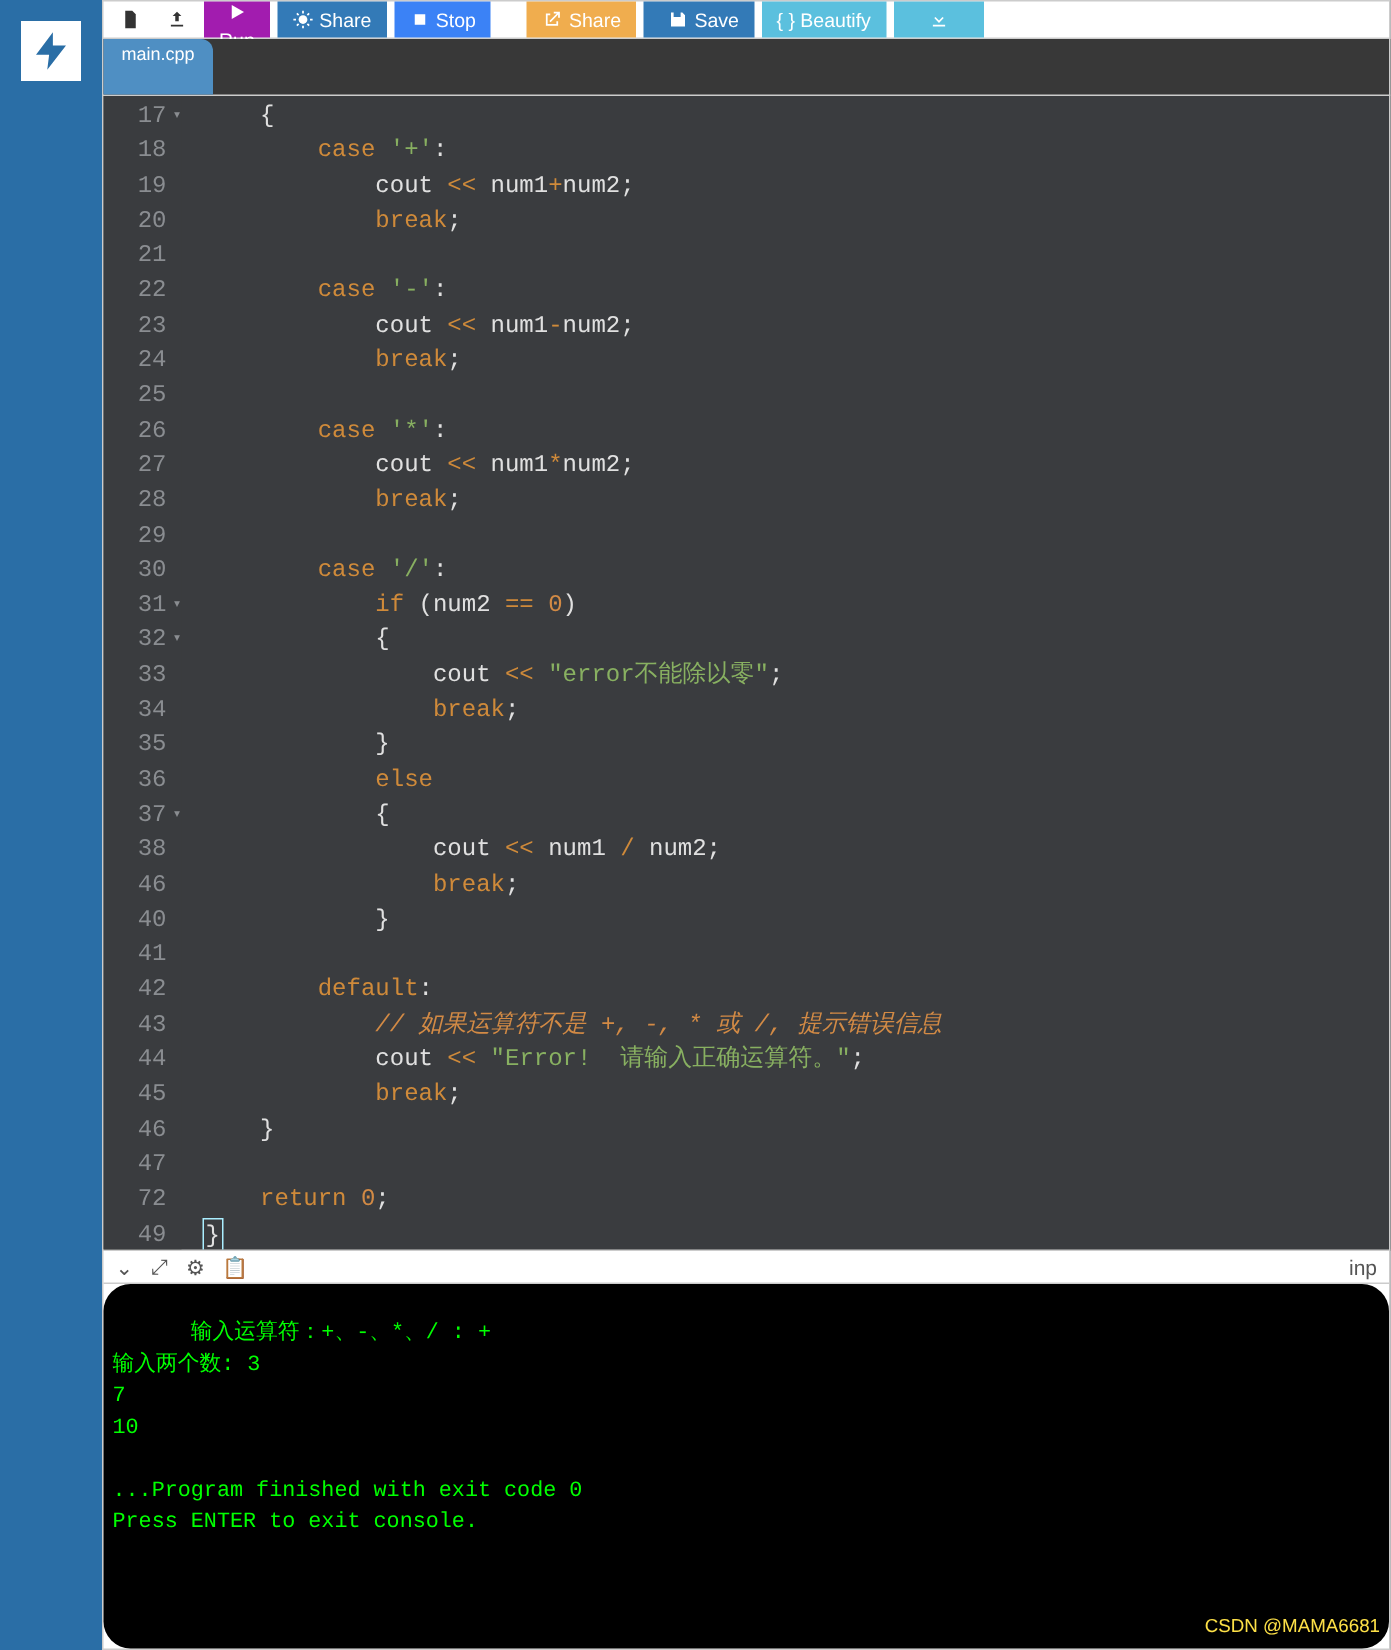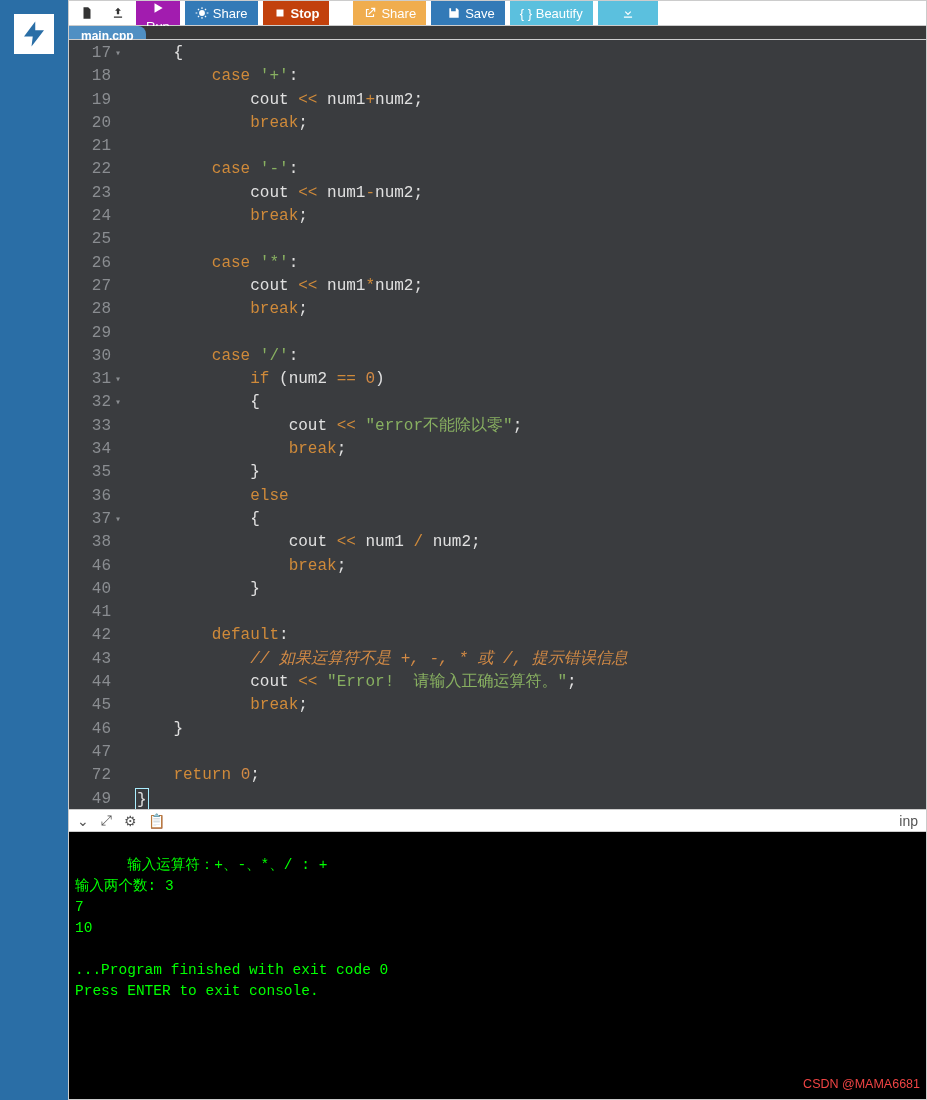--- a/index.html
+++ b/index.html
@@ -47,35 +47,34 @@
   padding: 0 10px;
   display: flex;
   align-items: center;
   gap: 4px;
   cursor: pointer;
   font-family: Arial;
 }
 .tbtn.icn { background: transparent; color: #333; padding: 0 6px; }
 .run { background: #a21caf; flex-direction: column; }
 .debug { background: #337ab7; }
-.stop { background: #c2410c; font-weight: bold; }
+.stop { background: #3b82f6; }
 .share { background: #f0ad4e; margin-left: 19px; }
 .save { background: #337ab7; padding-left: 16px; }
 .beautify { background: #5bc0de; }
 .dl { background: #5bc0de; width: 60px; justify-content: center; }
 .icon { display: inline-flex; width: 14px; height: 14px; }
 .icon svg { width: 100%; height: 100%; }
 
 .tabs {
-  height: 14px;
+  height: 38px;
   background: #383838;
   display: flex;
   border: 1px solid #ccc;
   border-top: none;
-  font-weight: bold;
 }
 .tab {
   background: #4f8fc3;
   color: #fff;
   font-size: 12px;
   padding: 3px 12px;
   border-top-right-radius: 8px;
   cursor: pointer;
 }
 .editor {
@@ -144,26 +143,27 @@
 .console {
   flex: 1;
   background: #000;
   color: #00ff00;
   font-family: Consolas, 'Courier New', monospace;
   font-size: 14.5px;
   line-height: 21px;
   padding: 2px 6px;
   white-space: pre-wrap;
   position: relative;
+  border-radius: 18px;
 }
 .watermark {
   position: absolute;
   bottom: 4px;
   right: 6px;
-  color: #ef4444;
+  color: #fde047;
   font-size: 12.5px;
   font-family: Arial;
 }
 </style>
 </head>
 <body>
 
 <div class="sidebar">
   <div class="logo">
     <svg class="logo-bolt" viewBox="0 0 24 24">

